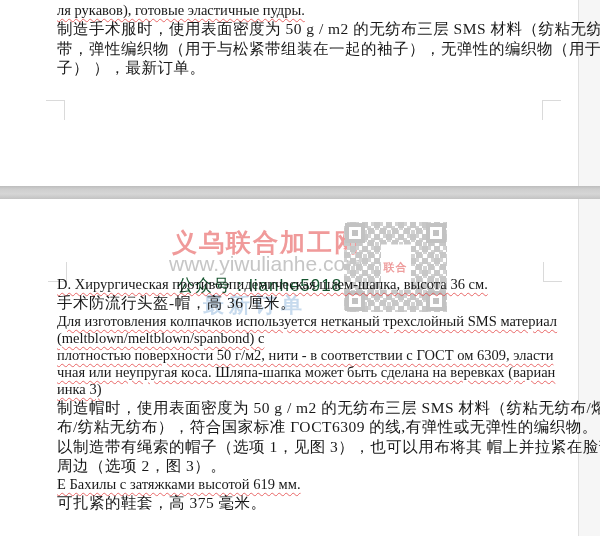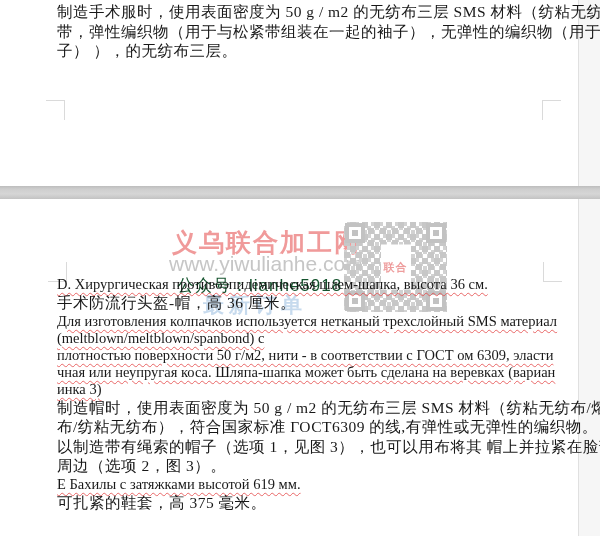--- a/index.html
+++ b/index.html
@@ -81,23 +81,24 @@
   }
   .zh{font-size:15.5px;line-height:19.5px;letter-spacing:0.5px;}
 </style>
 </head>
 <body>
 
 <div class="gutter"></div>
 
 <div>
   <div class="textblock" id="p1text">
+    <div class="ln ru">ля рукавов), готовые эластичные пудры.</div>
     <div class="ln zh">制造手术服时，使用表面密度为 50 g / m2 的无纺布三层 SMS 材料（纺粘无纺布</div>
     <div class="ln zh">带，弹性编织物（用于与松紧带组装在一起的袖子），无弹性的编织物（用于袖</div>
-    <div class="ln zh">子） ），的无纺布三层。</div>
+    <div class="ln zh">子） ），最新订单。</div>
   </div>
   <div class="mark p1l"></div>
   <div class="mark p1r"></div>
 </div>
 
 <div class="separator"></div>
 
 <div>
   <div class="mark p2l"></div>
   <div class="mark p2r"></div>

